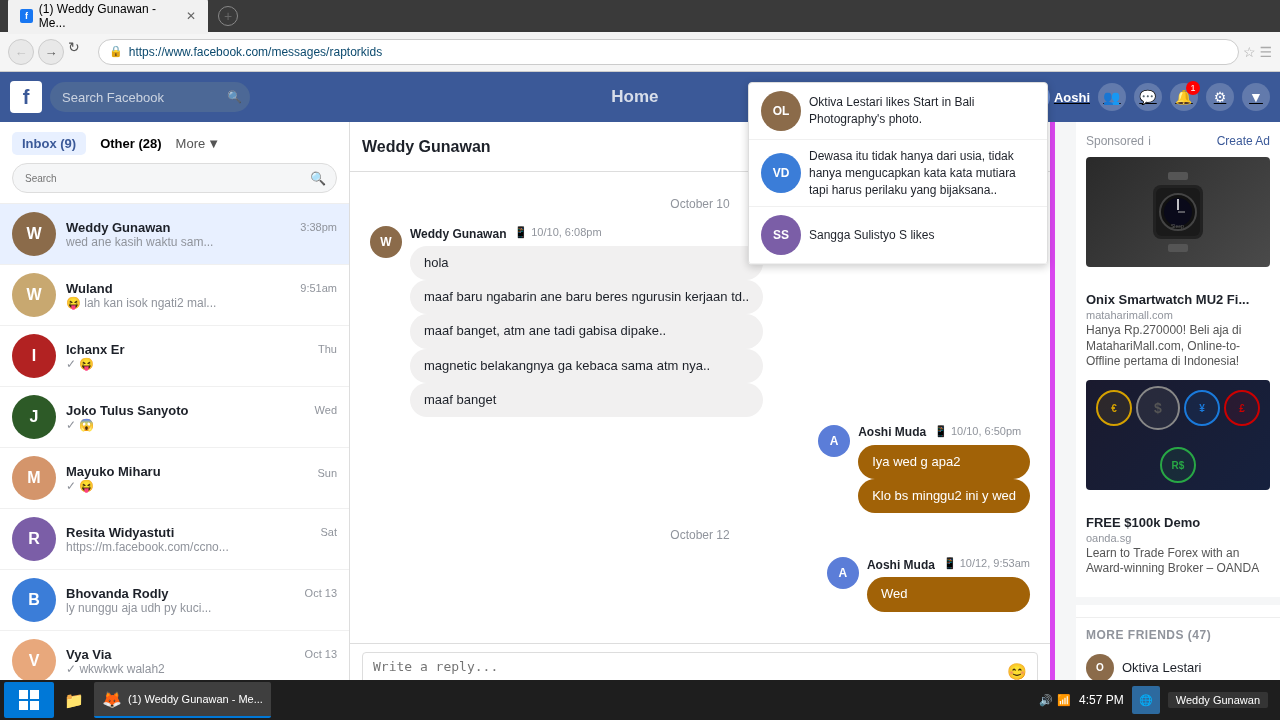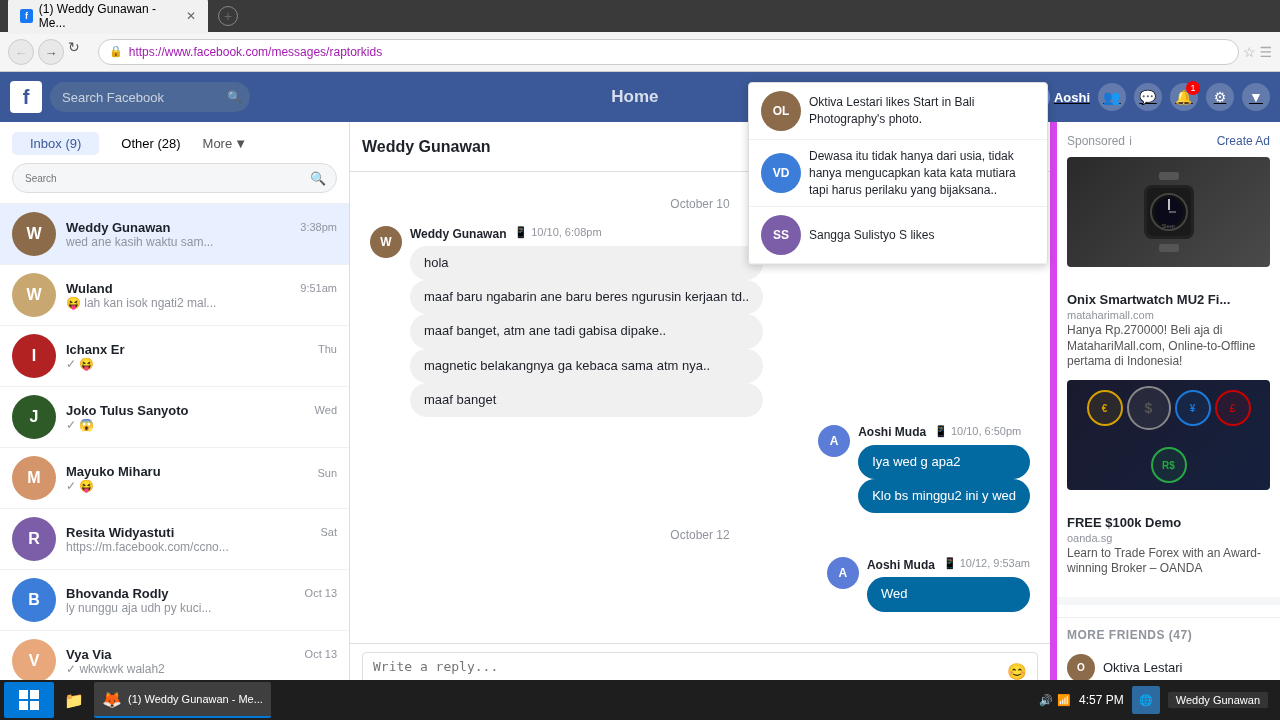--- a/index.html
+++ b/index.html
@@ -7,21 +7,21 @@
 
     
     .browser-bar { height: 32px; background: #3a3a3a; display: flex; align-items: center; padding: 0 8px; gap: 6px; }
     .browser-tab { background: #f1f1f1; border-radius: 4px 4px 0 0; padding: 4px 12px; font-size: 12px; display: flex; align-items: center; gap: 6px; max-width: 200px; }
     .browser-tab .favicon { width: 14px; height: 14px; background: #1877f2; border-radius: 2px; display: flex; align-items: center; justify-content: center; color: white; font-size: 9px; font-weight: bold; }
     .browser-nav { height: 40px; background: #f5f5f5; display: flex; align-items: center; padding: 0 8px; gap: 4px; border-bottom: 1px solid #ccc; }
     .nav-btn { width: 26px; height: 26px; border: 1px solid #ccc; border-radius: 50%; background: #e8e8e8; cursor: pointer; display: flex; align-items: center; justify-content: center; font-size: 13px; color: #555; }
     .nav-btn.disabled { color: #bbb; }
     .refresh-btn { width: 26px; height: 26px; border: none; background: transparent; cursor: pointer; font-size: 14px; color: #555; }
     .url-bar { flex: 1; height: 26px; border: 1px solid #ccc; border-radius: 13px; padding: 0 10px; font-size: 12px; background: white; display: flex; align-items: center; gap: 6px; }
-    .url-bar span { color: #a21caf; font-size: 12px; }
+    .url-bar span { color: #0c4a6e; font-size: 12px; }
     .url-bar .lock { color: #28a745; font-size: 11px; }
     .star-btn { font-size: 14px; color: #aaa; cursor: pointer; }
 
     
     .fb-nav { height: 50px; background: #3b5998; display: flex; align-items: center; padding: 0 10px; gap: 8px; }
     .fb-logo { width: 32px; height: 32px; background: white; border-radius: 4px; display: flex; align-items: center; justify-content: center; color: #3b5998; font-weight: bold; font-size: 20px; cursor: pointer; }
     .fb-search-box { position: relative; }
     .fb-search-box input { width: 200px; height: 30px; border-radius: 15px; border: none; padding: 0 30px 0 12px; font-size: 13px; background: #4c6896; color: white; }
     .fb-search-box input::placeholder { color: rgba(255,255,255,0.7); }
     .fb-search-box .search-icon { position: absolute; right: 8px; top: 50%; transform: translateY(-50%); color: rgba(255,255,255,0.7); font-size: 12px; }
@@ -32,21 +32,21 @@
     .nav-icon-btn { width: 28px; height: 28px; background: rgba(255,255,255,0.2); border-radius: 50%; display: flex; align-items: center; justify-content: center; cursor: pointer; color: white; font-size: 14px; position: relative; }
     .nav-badge { position: absolute; top: -2px; right: -2px; background: red; color: white; border-radius: 50%; width: 14px; height: 14px; font-size: 9px; display: flex; align-items: center; justify-content: center; }
 
     
     .main-container { display: flex; height: calc(720px - 32px - 40px - 50px); }
 
     
     .messages-sidebar { width: 350px; background: white; border-right: 1px solid #ddd; display: flex; flex-direction: column; overflow: hidden; }
     .messages-header { padding: 10px 12px; border-bottom: 1px solid #eee; }
     .messages-tabs { display: flex; align-items: center; gap: 4px; margin-bottom: 8px; }
-    .msg-tab { padding: 4px 18px; border-radius: 5px; cursor: pointer; font-size: 13px; font-weight: normal; }
+    .msg-tab { padding: 4px 10px; border-radius: 5px; cursor: pointer; font-size: 13px; font-weight: bold; }
     .msg-tab.active { background: #e8f0ff; color: #3b5998; }
     .msg-tab-more { font-size: 13px; color: #555; cursor: pointer; display: flex; align-items: center; gap: 2px; }
     .search-bar { position: relative; }
     .search-bar input { width: 100%; height: 30px; border: 1px solid #ddd; border-radius: 15px; padding: 0 32px 0 12px; font-size: 10px; background: #f5f6f7; }
     .search-bar .search-icon2 { position: absolute; right: 10px; top: 50%; transform: translateY(-50%); color: #888; font-size: 13px; cursor: pointer; }
     .conversation-list { flex: 1; overflow-y: auto; }
     .conv-item { display: flex; align-items: center; padding: 8px 12px; cursor: pointer; gap: 10px; border-bottom: 1px solid #f0f0f0; }
     .conv-item.active { background: #e8f0ff; }
     .conv-avatar { width: 44px; height: 44px; border-radius: 50%; background: #ccc; flex-shrink: 0; overflow: hidden; display: flex; align-items: center; justify-content: center; font-size: 16px; font-weight: bold; color: white; }
     .conv-avatar.weddy { background: #8b6b4a; }
@@ -76,35 +76,35 @@
     .messages-area { flex: 1; overflow-y: auto; padding: 10px 20px; background: white; }
     .date-separator { text-align: center; color: #90949c; font-size: 12px; margin: 15px 0; }
     .message-row { display: flex; margin-bottom: 8px; gap: 8px; }
     .message-row.sent { flex-direction: row-reverse; }
     .msg-avatar { width: 32px; height: 32px; border-radius: 50%; background: #ccc; flex-shrink: 0; display: flex; align-items: center; justify-content: center; font-size: 12px; font-weight: bold; color: white; }
     .msg-avatar.weddy { background: #8b6b4a; }
     .msg-avatar.aoshi { background: #5b7dd8; }
     .msg-content { max-width: 60%; }
     .msg-sender { font-size: 12px; font-weight: bold; color: #1d2129; margin-bottom: 2px; }
     .msg-bubble { background: #f1f0f0; border-radius: 18px; padding: 8px 14px; font-size: 13px; color: #1d2129; line-height: 1.4; }
-    .msg-bubble.sent { background: #0369a1; color: white; }
+    .msg-bubble.sent { background: #a16207; color: white; }
     .msg-time-info { font-size: 11px; color: #90949c; display: flex; align-items: center; gap: 4px; margin-bottom: 4px; }
     .msg-header { display: flex; align-items: center; gap: 8px; margin-bottom: 3px; }
 
     
     .reply-box { border-top: 1px solid #ddd; padding: 8px 12px; }
     .reply-input-row { display: flex; align-items: center; gap: 6px; margin-bottom: 8px; }
     .reply-textarea { flex: 1; border: none; outline: none; font-size: 13px; resize: none; height: 24px; }
     .emoji-btn { color: #90949c; cursor: pointer; font-size: 16px; }
     .reply-actions { display: flex; align-items: center; gap: 10px; }
     .reply-action-btn { display: flex; align-items: center; gap: 4px; color: #555; font-size: 12px; cursor: pointer; }
     .press-enter { margin-left: auto; font-size: 12px; color: #90949c; display: flex; align-items: center; gap: 4px; }
 
     
-    .right-sidebar { width: 230px; background: #f5f6f7; border-left: 7px solid #d946ef; overflow-y: auto; display: flex; flex-direction: column; }
+    .right-sidebar { width: 230px; background: #f5f6f7; border-left: 5px solid #d946ef; overflow-y: auto; display: flex; flex-direction: column; padding-left: 21px; }
     .ads-section { background: white; margin-bottom: 8px; padding: 10px; }
     .ads-header { display: flex; align-items: center; justify-content: space-between; margin-bottom: 8px; }
     .sponsored-label { font-size: 12px; color: #90949c; display: flex; align-items: center; gap: 4px; }
     .create-ad-btn { font-size: 12px; color: #3b5998; cursor: pointer; }
     .ad-item { margin-bottom: 10px; }
     .ad-image { width: 100%; height: 110px; background: #333; border-radius: 4px; margin-bottom: 6px; display: flex; align-items: center; justify-content: center; overflow: hidden; }
     .ad-image.watch { background: linear-gradient(135deg, #2a2a2a, #4a4a4a); }
     .ad-image.forex { background: linear-gradient(135deg, #1a1a2e, #16213e); }
     .ad-title { font-size: 13px; font-weight: bold; color: #1d2129; margin-bottom: 2px; margin-top: 25px; }
     .ad-url { font-size: 11px; color: #90949c; margin-bottom: 2px; }

